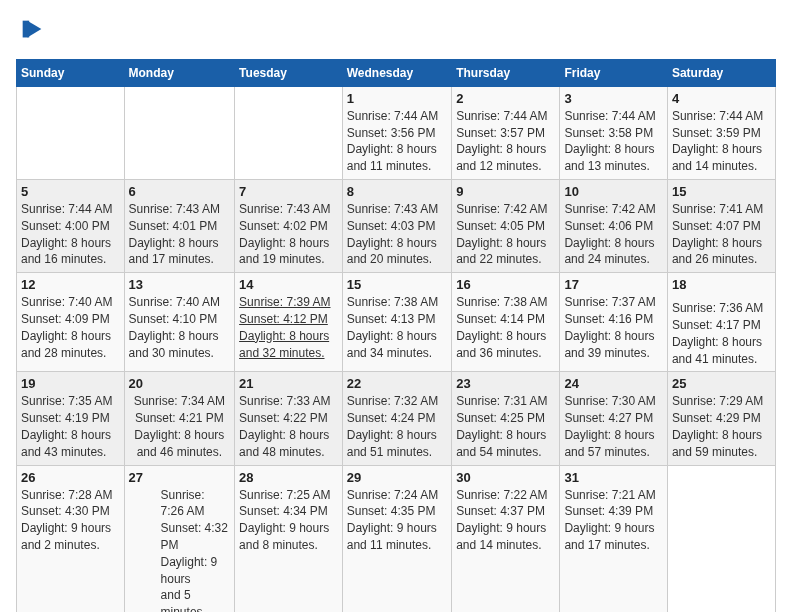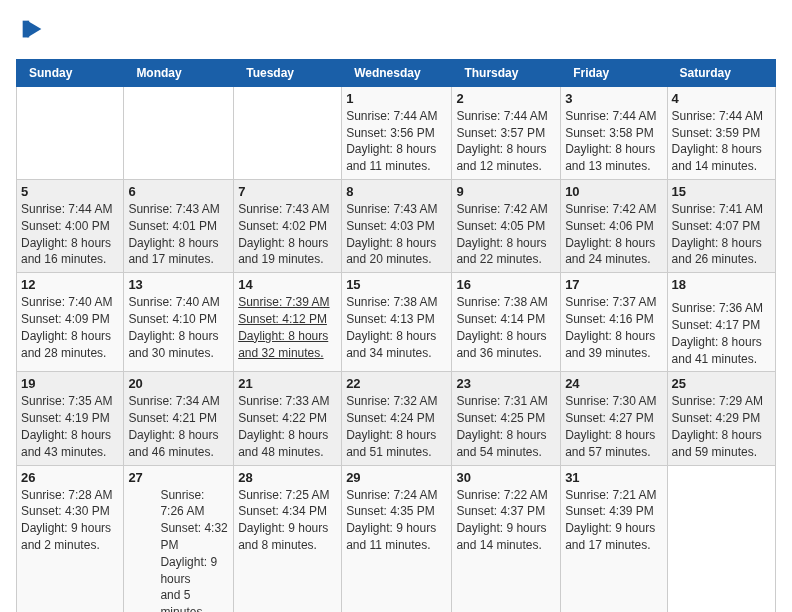--- a/index.html
+++ b/index.html
@@ -51,21 +51,21 @@
       color: #555;
     }
     table {
       width: 100%;
       border-collapse: collapse;
       font-size: 11px;
     }
     thead tr th {
       background-color: #1a5fa8;
       color: #fff;
-      padding: 6px 12px;
+      padding: 6px 4px;
       text-align: left;
       font-size: 12px;
       font-weight: bold;
       border: 1px solid #1a5fa8;
     }
     tbody tr td {
       border: 1px solid #ccc;
       vertical-align: top;
       padding: 4px;
       width: 113px;
@@ -267,21 +267,21 @@
       <tr>
         <td>
           <span class="day-number">19</span>
           <div class="day-info" style="white-space: pre-line;">Sunrise: 7:35 AM
 Sunset: 4:19 PM
 Daylight: 8 hours
 and 43 minutes.</div>
         </td>
         <td>
           <span class="day-number">20</span>
-          <div class="day-info" style="white-space: pre-line;">Sunrise: 7:34 AM
+          <div class="day-info" style="white-space: pre-line; text-align: center;">Sunrise: 7:34 AM
 Sunset: 4:21 PM
 Daylight: 8 hours
 and 46 minutes.</div>
         </td>
         <td>
           <span class="day-number">21</span>
           <div class="day-info" style="white-space: pre-line;">Sunrise: 7:33 AM
 Sunset: 4:22 PM
 Daylight: 8 hours
 and 48 minutes.</div>

